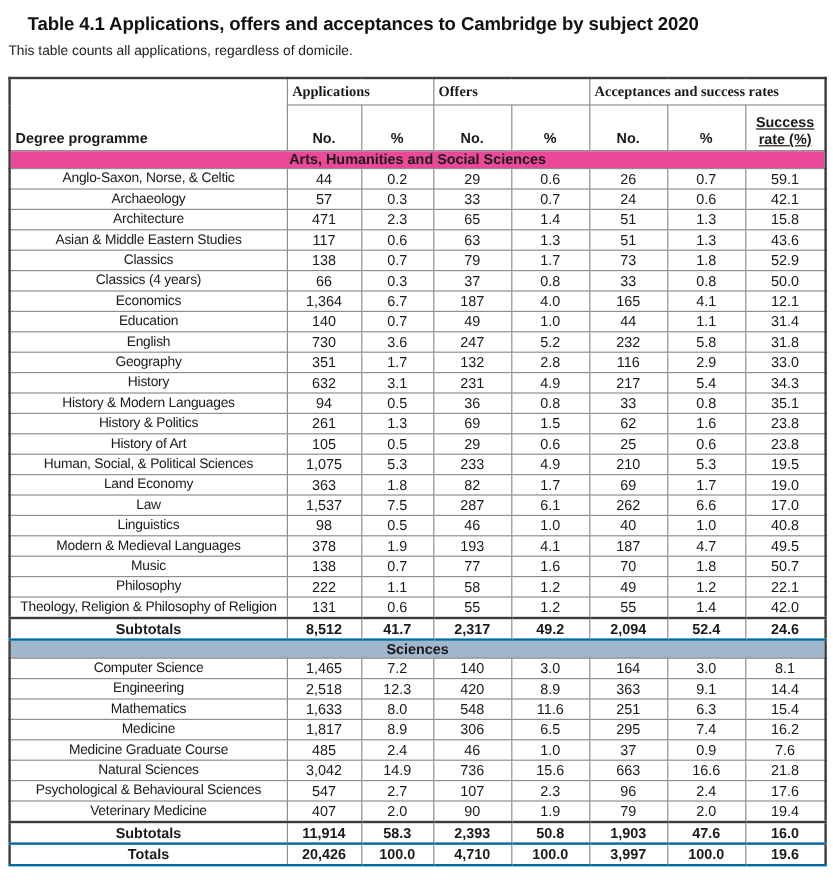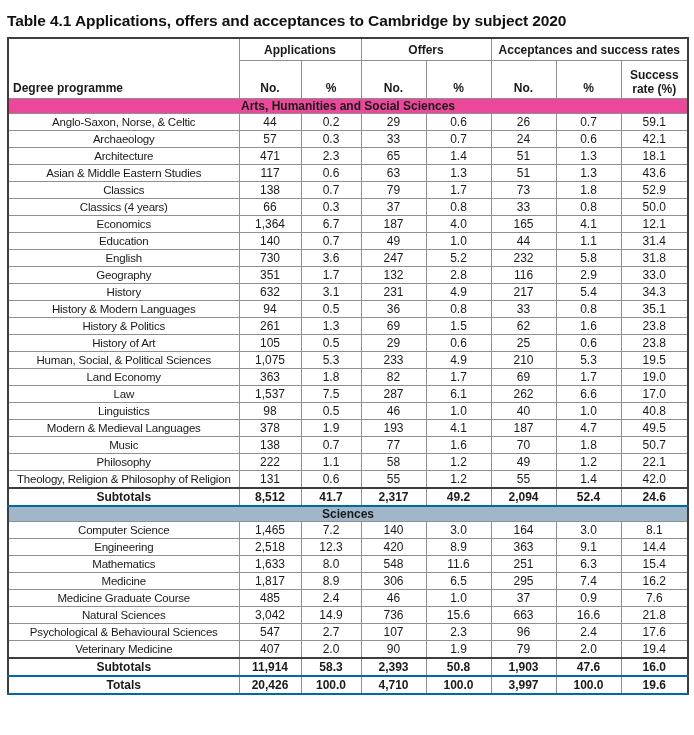--- a/index.html
+++ b/index.html
@@ -3,56 +3,57 @@
 <meta charset="utf-8">
 <style>
   html,body { margin:0; padding:0; }
   body {
     width:694px; height:735px; background:#ffffff;
     font-family:"Liberation Sans", sans-serif; color:#1a1a1a;
     -webkit-font-smoothing:antialiased;
   }
   .container { padding:8px 7px 0 7px; }
   .title {
-    font-size:15.5px; font-weight:bold; margin:4px 0 7px 0;
+    font-size:15.5px; font-weight:bold; margin:4px 0 7px 16px;
     color:#111; letter-spacing:-0.1px;
   }
   .subtitle { font-size:11.5px; margin:0 0 15px 0; color:#222; }
 
   table.data-table {
     border-collapse:collapse; table-layout:fixed; width:680px;
     border:2px solid #3d3d3d;
   }
   th, td {
     border:1px solid #8f8f8f; font-size:12px; padding:1px 4px;
     overflow:hidden; white-space:nowrap; color:#1a1a1a;
   }
   thead th { font-weight:bold; }
-  th.group   { text-align:center; vertical-align:middle; height:19px; }
+  th.group   { text-align:left; vertical-align:middle; height:19px;font-family:Liberation Serif, serif; }
   th.colhead { text-align:center; vertical-align:bottom; height:33px; padding-bottom:3px; }
   th.deg     { text-align:left;  vertical-align:bottom; padding-bottom:3px; }
-  th.sr      { white-space:normal; line-height:1.18; padding-bottom:2px; }
+  th.sr      { white-space:normal; line-height:1.18; padding-bottom:2px;text-decoration:underline; }
   td.name    { text-align:center; font-size:11.5px; letter-spacing:-0.2px; }
   td.val     { text-align:center; }
   tr.data td { height:14px; }
   tr.section td {
     text-align:center; font-weight:bold; height:13px; padding:0 4px;
     border-left:none; border-right:none; font-size:12px;
   }
   tr.emph td {
     font-weight:bold;
     border-top:2px solid #3d3d3d; border-bottom:2px solid #0369a1;
   }
   tr.emph td.name { font-size:12px; letter-spacing:0; }
 </style>
 </head>
 <body>
 
 <div class="container">
   <h1 class="title">Table 4.1 Applications, offers and acceptances to Cambridge by subject 2020</h1>
+  <p class="subtitle">This table counts all applications, regardless of domicile.</p>
 
   <table class="data-table">
     <colgroup>
       <col style="width:231px">
       <col style="width:62px">
       <col style="width:60px">
       <col style="width:65px">
       <col style="width:65px">
       <col style="width:65px">
       <col style="width:65px">
@@ -100,21 +101,21 @@
           <td class="val">42.1</td>
         </tr>
         <tr class="data">
           <td class="name">Architecture</td>
           <td class="val">471</td>
           <td class="val">2.3</td>
           <td class="val">65</td>
           <td class="val">1.4</td>
           <td class="val">51</td>
           <td class="val">1.3</td>
-          <td class="val">18.1</td>
+          <td class="val">15.8</td>
         </tr>
         <tr class="data">
           <td class="name">Asian &amp; Middle Eastern Studies</td>
           <td class="val">117</td>
           <td class="val">0.6</td>
           <td class="val">63</td>
           <td class="val">1.3</td>
           <td class="val">51</td>
           <td class="val">1.3</td>
           <td class="val">43.6</td>

